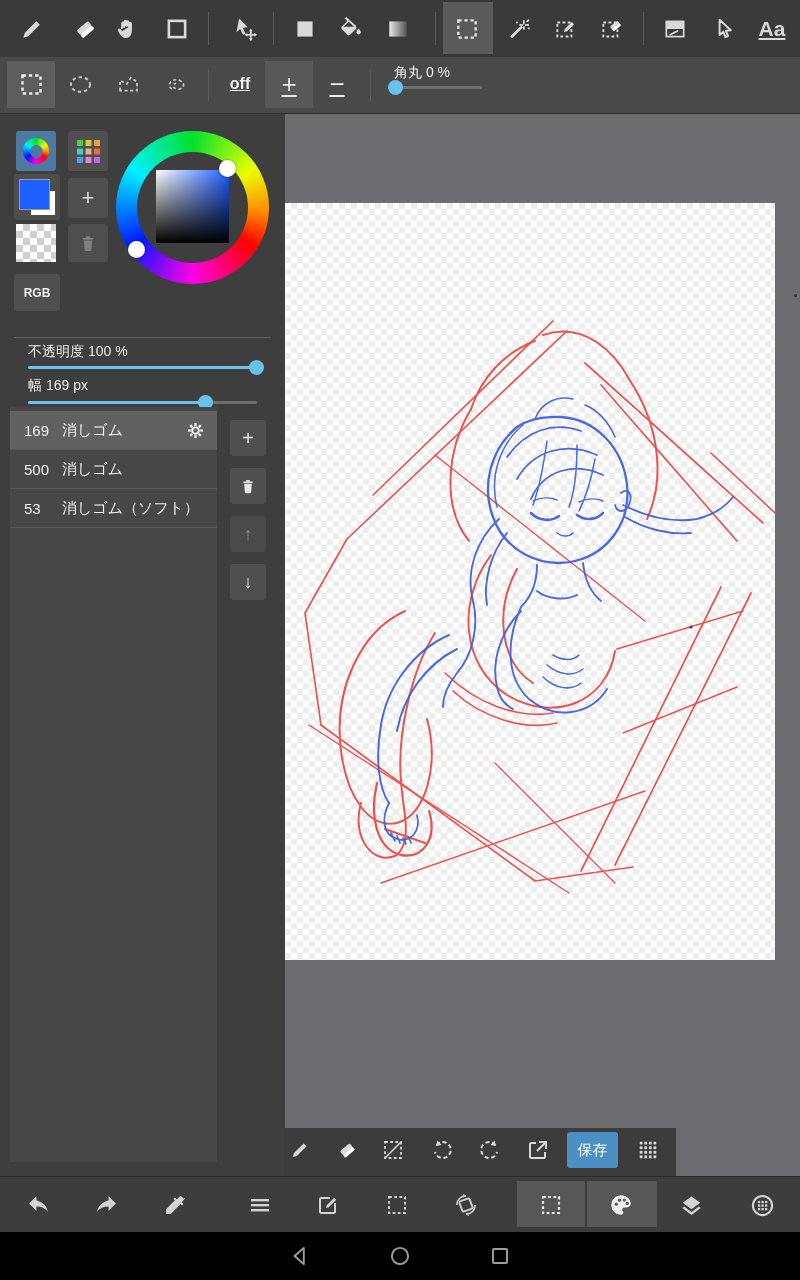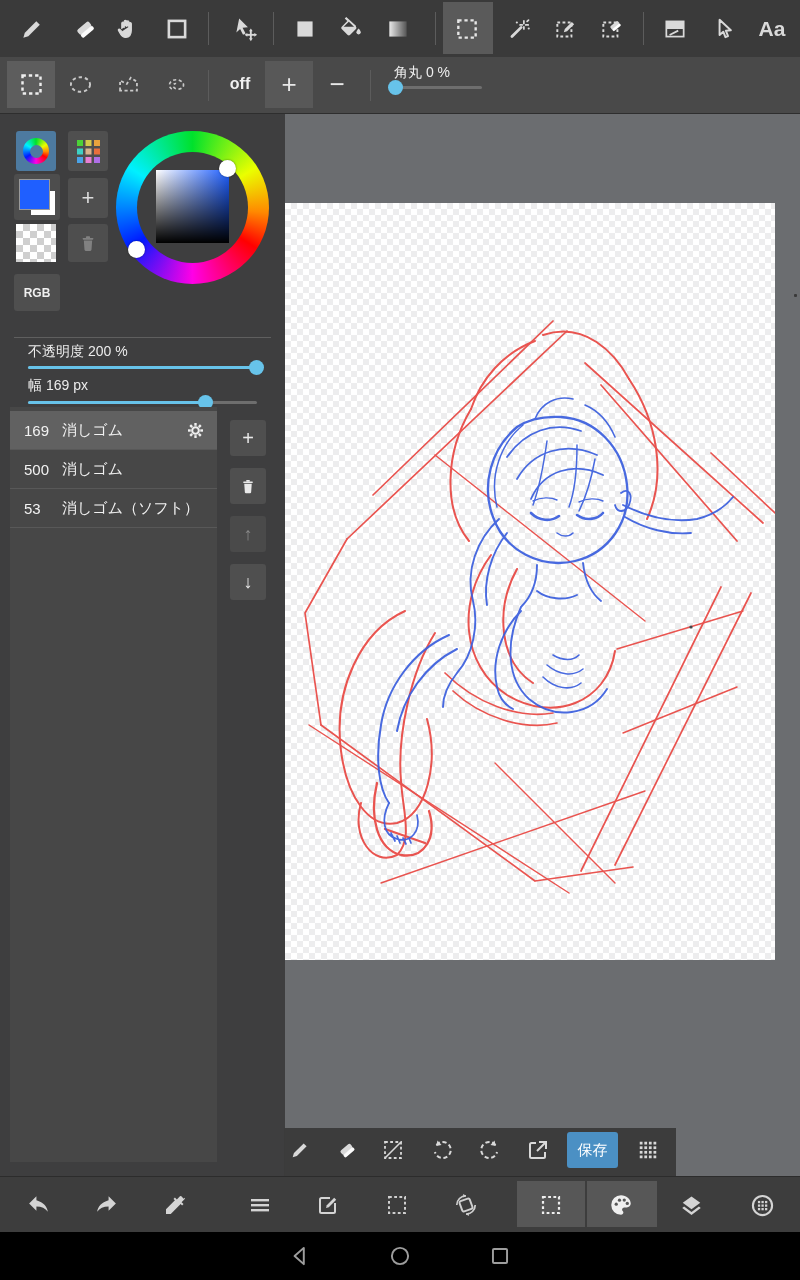--- a/index.html
+++ b/index.html
@@ -5,21 +5,21 @@
   html,body{margin:0;padding:0;}
   body{width:800px;height:1280px;font-family:"Liberation Sans","DejaVu Sans",sans-serif;background:#3d3d3e;overflow:hidden;}
   #screen{position:relative;width:800px;height:1280px;background:#3d3d3e;}
   .icn{position:absolute;width:44px;height:44px;display:flex;align-items:center;justify-content:center;}
   .icn svg{display:block;}
   .vdiv{position:absolute;width:1px;background:#5c5c5c;}
   
   #row1{position:absolute;left:0;top:0;width:800px;height:57px;background:#3a3a3a;}
   #row2{position:absolute;left:0;top:57px;width:800px;height:56px;background:#494949;border-bottom:1px solid #2e2e2e;}
   .selcell{position:absolute;background:#5a5a5a;}
-  .toollabel{color:#efefef;font-weight:bold;}
+  .toollabel{color:#efefef;font-weight:bold;text-decoration:underline;}
   
   #panel{position:absolute;left:0;top:114px;width:285px;height:1062px;background:#3e3e3f;}
   .pbtn{position:absolute;background:#4f4f4f;border-radius:3px;display:flex;align-items:center;justify-content:center;}
   .checker{background-color:#fff;background-image:linear-gradient(45deg,#cfcfcf 25%,transparent 25%,transparent 75%,#cfcfcf 75%),linear-gradient(45deg,#cfcfcf 25%,transparent 25%,transparent 75%,#cfcfcf 75%);background-size:14px 14px;background-position:0 0,7px 7px;}
   #wheel{position:absolute;left:116px;top:17px;width:153px;height:153px;}
   #ring{position:absolute;left:0;top:0;width:153px;height:153px;border-radius:50%;background:conic-gradient(from 0deg,#00e12c,#eaff00 16%,#ff8a00 26%,#ff0000 34%,#ff00e6 50%,#0019ff 66%,#00f0ff 84%,#00e12c 100%);}
   #ring::after{content:"";position:absolute;left:21px;top:21px;width:111px;height:111px;border-radius:50%;background:#3e3e3f;}
   .ringdot{position:absolute;width:17px;height:17px;border-radius:50%;background:#fff;box-shadow:0 0 2px rgba(0,0,0,.5);z-index:3;}
   #svsq{position:absolute;left:40px;top:39px;width:73px;height:73px;z-index:2;background-image:linear-gradient(to bottom,rgba(0,0,0,0) 0%,#000 100%),linear-gradient(to right,#ffffff,#1f5fff);}
   .sld-track{position:absolute;height:3px;background:#6e6e6e;border-radius:2px;}
@@ -256,21 +256,21 @@
     <div id="wheel">
       <div id="ring"></div>
       <div id="svsq"></div>
       <div class="ringdot" style="left:103px;top:29px"></div>
       <div class="ringdot" style="left:12px;top:110px"></div>
     </div>
 
     <div style="position:absolute;left:14px;top:223px;width:257px;height:1px;background:#5f5f5f"></div>
 
     <div class="plabel" style="left:28px;top:229px">
-      <span>不透明度</span>&nbsp;<span>200</span>&nbsp;<span>%</span>
+      <span>不透明度</span>&nbsp;<span>100</span>&nbsp;<span>%</span>
     </div>
     <div class="sld-track" style="left:28px;top:252px;width:229px"></div>
     <div class="sld-fill" style="left:28px;top:252px;width:229px"></div>
     <div class="sld-thumb" style="left:249px;top:246px"></div>
 
     <div class="plabel" style="left:28px;top:263px">
       <span>幅</span>&nbsp;<span>169</span>&nbsp;<span>px</span>
     </div>
     <div class="sld-track" style="left:28px;top:287px;width:229px"></div>
     <div class="sld-fill" style="left:28px;top:287px;width:178px"></div>

